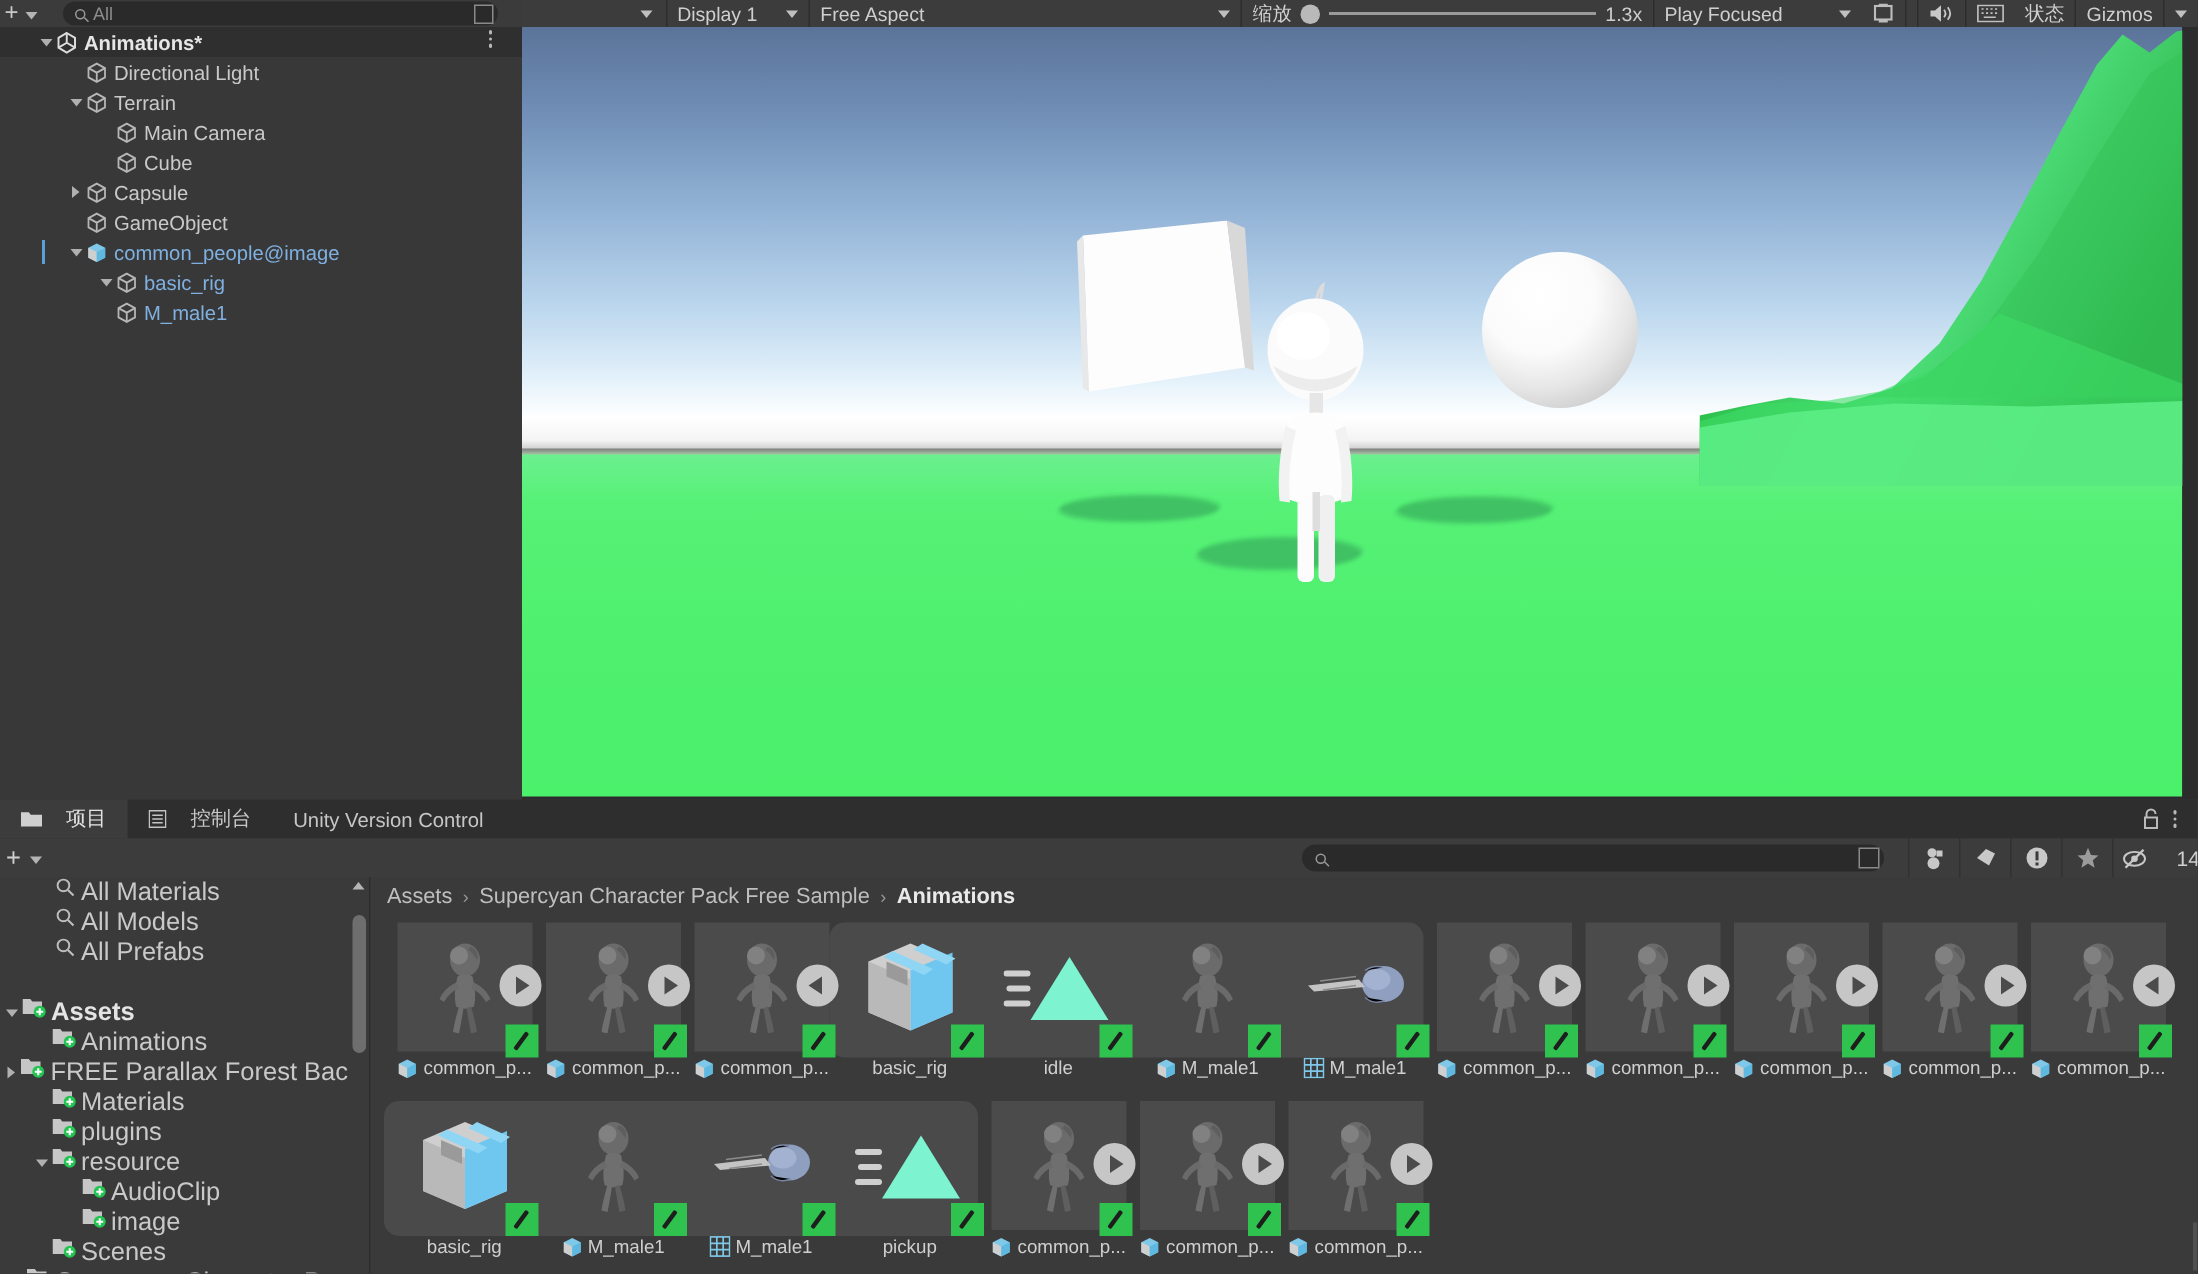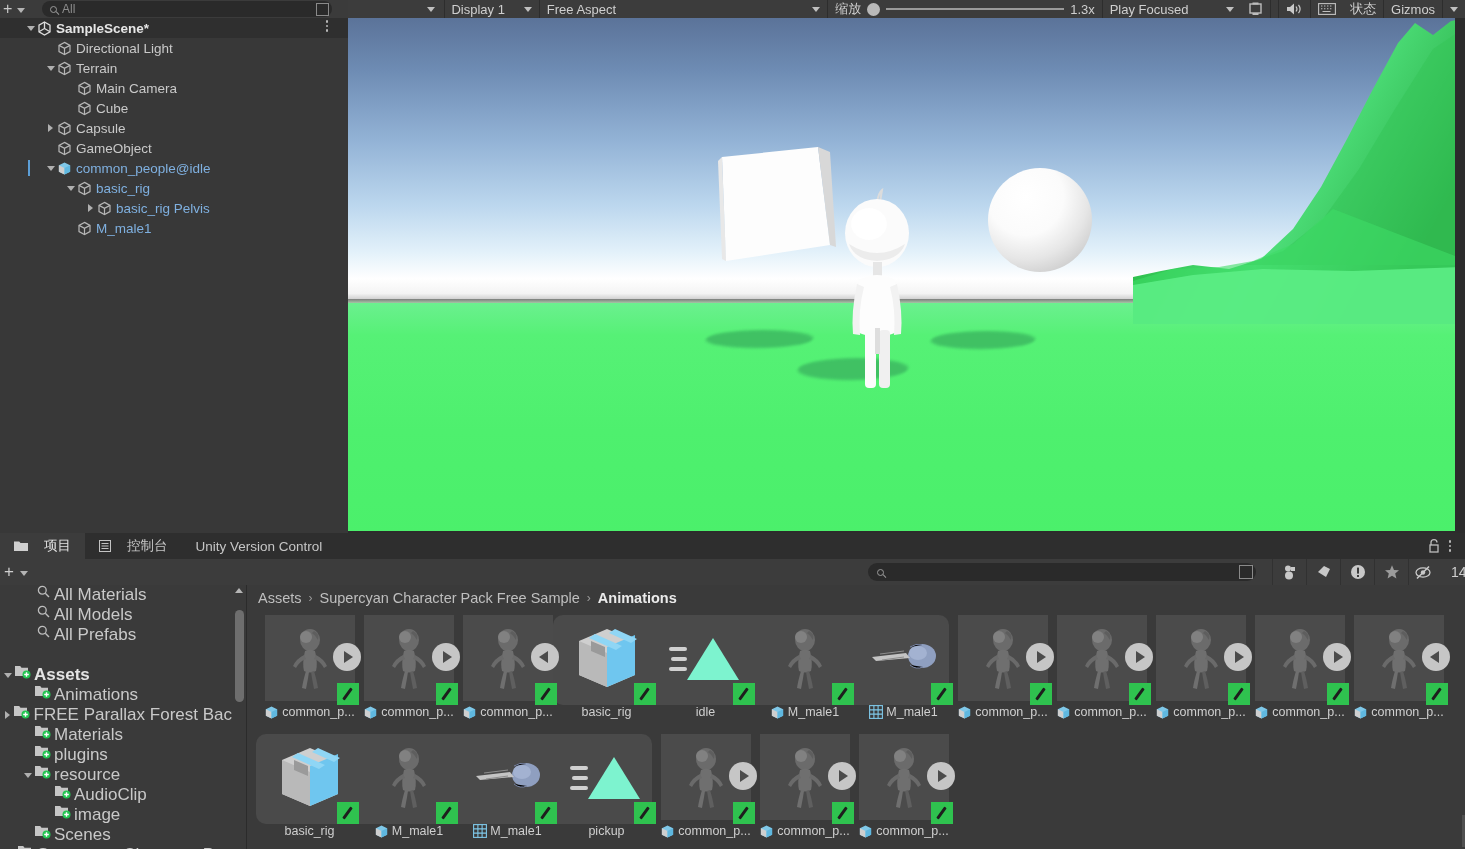--- a/index.html
+++ b/index.html
@@ -199,21 +199,21 @@
           <span style="display:inline-block;width:25px"></span>
           <span class="twisty">
             <span class="tw-d"></span>
           </span>
           <span class="h-ico">
             <svg width="15" height="15" viewBox="0 0 15 15">
               <path d="M7.5 1 13 4.2v6.6L7.5 14 2 10.8V4.2z" fill="none" stroke="#dcdcdc" stroke-width="1.3"></path>
               <path d="M7.5 1 7.5 7.5 2 10.8M7.5 7.5 13 10.8" fill="none" stroke="#dcdcdc" stroke-width="1.3"></path>
             </svg>
           </span>
-          <span class="h-label">SampleScene*</span>
+          <span class="h-label">Animations*</span>
         </div>
         <div class="h-row">
           <span style="display:inline-block;width:45px"></span>
           <span class="twisty"></span>
           <span class="h-ico">
             <svg width="15" height="15" viewBox="0 0 15 15">
               <path d="M7.5 1.4 13 4.4v6.2l-5.5 3-5.5-3V4.4z" fill="none" stroke="#b6b6b6" stroke-width="1.2"></path>
               <path d="M2 4.4 7.5 7.4 13 4.4M7.5 7.4v6.2" fill="none" stroke="#b6b6b6" stroke-width="1.2"></path>
             </svg>
           </span>
@@ -284,47 +284,34 @@
           <span class="twisty">
             <span class="tw-d"></span>
           </span>
           <span class="h-ico">
             <svg width="15" height="15" viewBox="0 0 16 16">
               <path d="M8 1.5 14 4.5v7L8 14.5 2 11.5v-7z" fill="#7fc8e8"></path>
               <path d="M2 4.5 8 7.5v7L2 11.5z" fill="#cfcfcf"></path>
               <path d="M8 7.5 14 4.5v7L8 14.5z" fill="#5fb8e0"></path>
             </svg>
           </span>
-          <span class="h-label">common_people@idle</span>
+          <span class="h-label">common_people@image</span>
         </div>
         <div class="h-row prefab">
           <span style="display:inline-block;width:65px"></span>
           <span class="twisty">
             <span class="tw-d"></span>
           </span>
           <span class="h-ico">
             <svg width="15" height="15" viewBox="0 0 15 15">
               <path d="M7.5 1.4 13 4.4v6.2l-5.5 3-5.5-3V4.4z" fill="none" stroke="#b6b6b6" stroke-width="1.2"></path>
               <path d="M2 4.4 7.5 7.4 13 4.4M7.5 7.4v6.2" fill="none" stroke="#b6b6b6" stroke-width="1.2"></path>
             </svg>
           </span>
           <span class="h-label">basic_rig</span>
-        </div>
-        <div class="h-row prefab">
-          <span style="display:inline-block;width:85px"></span>
-          <span class="twisty">
-            <span class="tw-r"></span>
-          </span>
-          <span class="h-ico">
-            <svg width="15" height="15" viewBox="0 0 15 15">
-              <path d="M7.5 1.4 13 4.4v6.2l-5.5 3-5.5-3V4.4z" fill="none" stroke="#b6b6b6" stroke-width="1.2"></path>
-              <path d="M2 4.4 7.5 7.4 13 4.4M7.5 7.4v6.2" fill="none" stroke="#b6b6b6" stroke-width="1.2"></path>
-            </svg>
-          </span>
-          <span class="h-label">basic_rig Pelvis</span>
         </div>
         <div class="h-row prefab">
           <span style="display:inline-block;width:65px"></span>
           <span class="twisty"></span>
           <span class="h-ico">
             <svg width="15" height="15" viewBox="0 0 15 15">
               <path d="M7.5 1.4 13 4.4v6.2l-5.5 3-5.5-3V4.4z" fill="none" stroke="#b6b6b6" stroke-width="1.2"></path>
               <path d="M2 4.4 7.5 7.4 13 4.4M7.5 7.4v6.2" fill="none" stroke="#b6b6b6" stroke-width="1.2"></path>
             </svg>
           </span>

